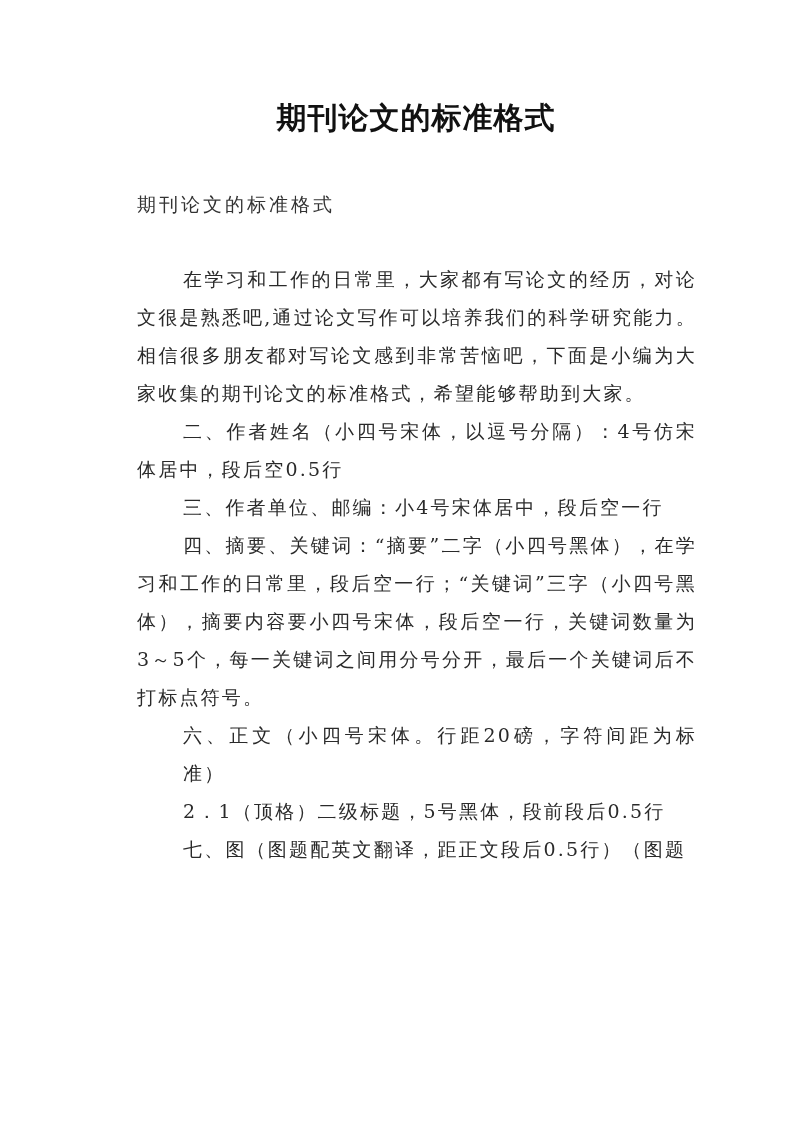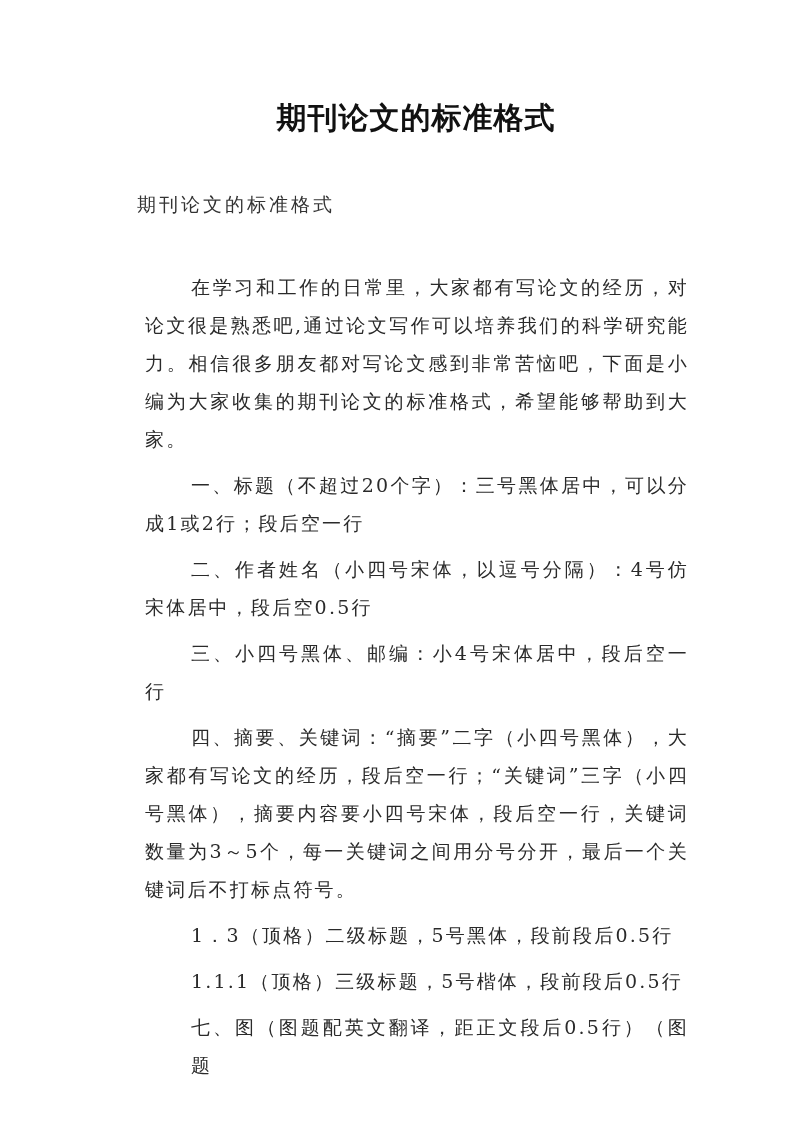--- a/index.html
+++ b/index.html
@@ -48,40 +48,39 @@
       position: absolute;
       top: 260px;
       left: 121px;
       width: 560px;
       font-size: 19px;
       line-height: 38px;
       letter-spacing: 2.2px;
       color: #2a2a2a;
     }
     .para {
-      margin: 8px;
+      margin: 0;
       text-align: justify;
     }
     .indent {
       text-indent: 46px;
     }
     .indent-hang {
       padding-left: 46px;
     }
   </style>
 </head>
 <body>
 
 <div class="page">
   <div class="doc-title">期刊论文的标准格式</div>
   <div class="doc-subtitle">期刊论文的标准格式</div>
 
   <div class="body-text">
     <p class="para indent">在学习和工作的日常里，大家都有写论文的经历，对论文很是熟悉吧,通过论文写作可以培养我们的科学研究能力。相信很多朋友都对写论文感到非常苦恼吧，下面是小编为大家收集的期刊论文的标准格式，希望能够帮助到大家。</p>
-    <p class="para indent">一、标题（不超过20个字）：三号黑体居中，可以分成1或2行；段后空一行</p>
     <p class="para indent">二、作者姓名（小四号宋体，以逗号分隔）：4号仿宋体居中，段后空0.5行</p>
-    <p class="para indent">三、小四号黑体、邮编：小4号宋体居中，段后空一行</p>
-    <p class="para indent">四、摘要、关键词：“摘要”二字（小四号黑体），大家都有写论文的经历，段后空一行；“关键词”三字（小四号黑体），摘要内容要小四号宋体，段后空一行，关键词数量为3～5个，每一关键词之间用分号分开，最后一个关键词后不打标点符号。</p>
-    <p class="para indent-hang">1．3（顶格）二级标题，5号黑体，段前段后0.5行</p>
-    <p class="para indent-hang">1.1.1（顶格）三级标题，5号楷体，段前段后0.5行</p>
+    <p class="para indent">三、作者单位、邮编：小4号宋体居中，段后空一行</p>
+    <p class="para indent">四、摘要、关键词：“摘要”二字（小四号黑体），在学习和工作的日常里，段后空一行；“关键词”三字（小四号黑体），摘要内容要小四号宋体，段后空一行，关键词数量为3～5个，每一关键词之间用分号分开，最后一个关键词后不打标点符号。</p>
+    <p class="para indent-hang">六、正文（小四号宋体。行距20磅，字符间距为标准）</p>
+    <p class="para indent-hang">2．1（顶格）二级标题，5号黑体，段前段后0.5行</p>
     <p class="para indent-hang">七、图（图题配英文翻译，距正文段后0.5行）（图题</p>
   </div>
 </div>
 
 </body></html>

